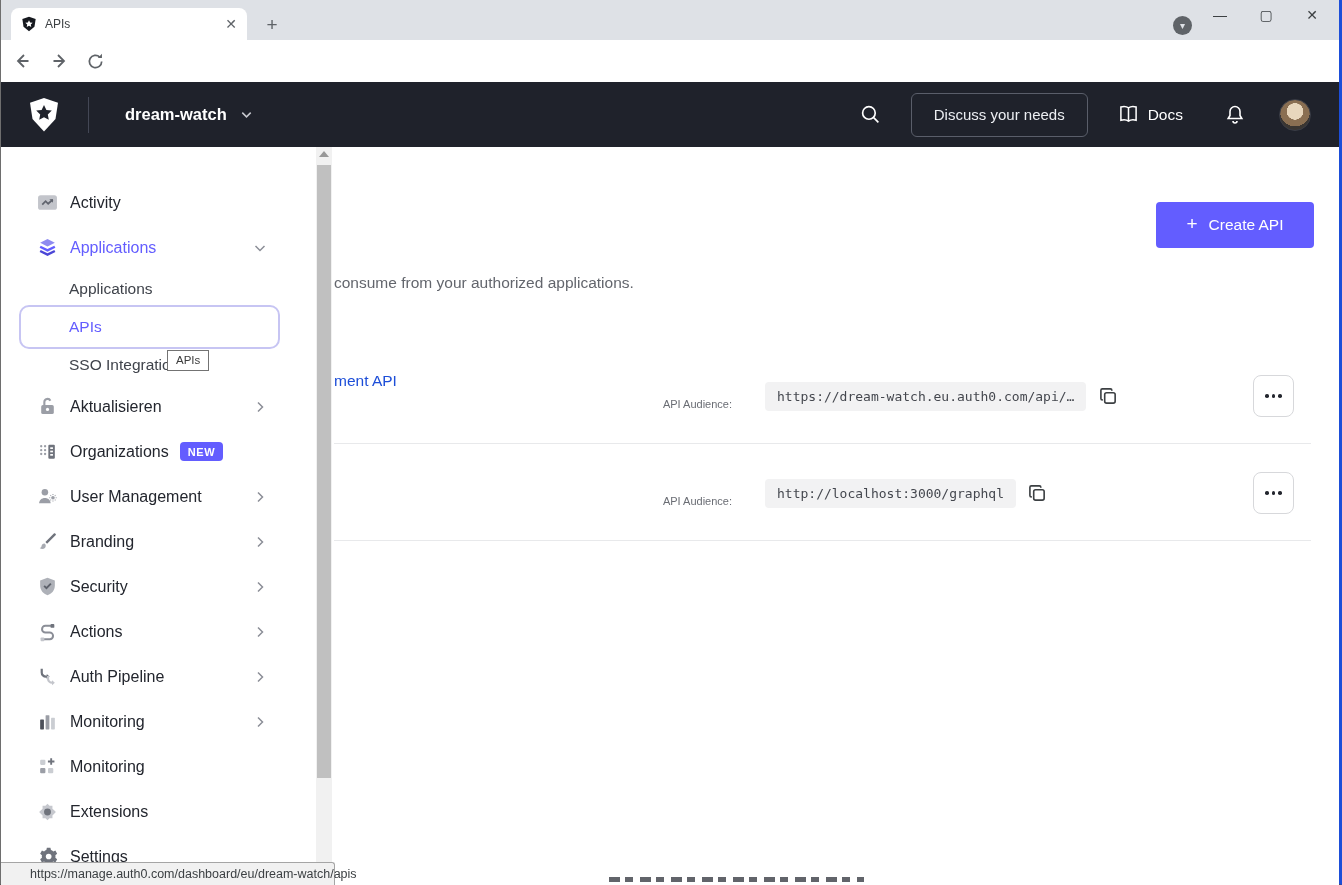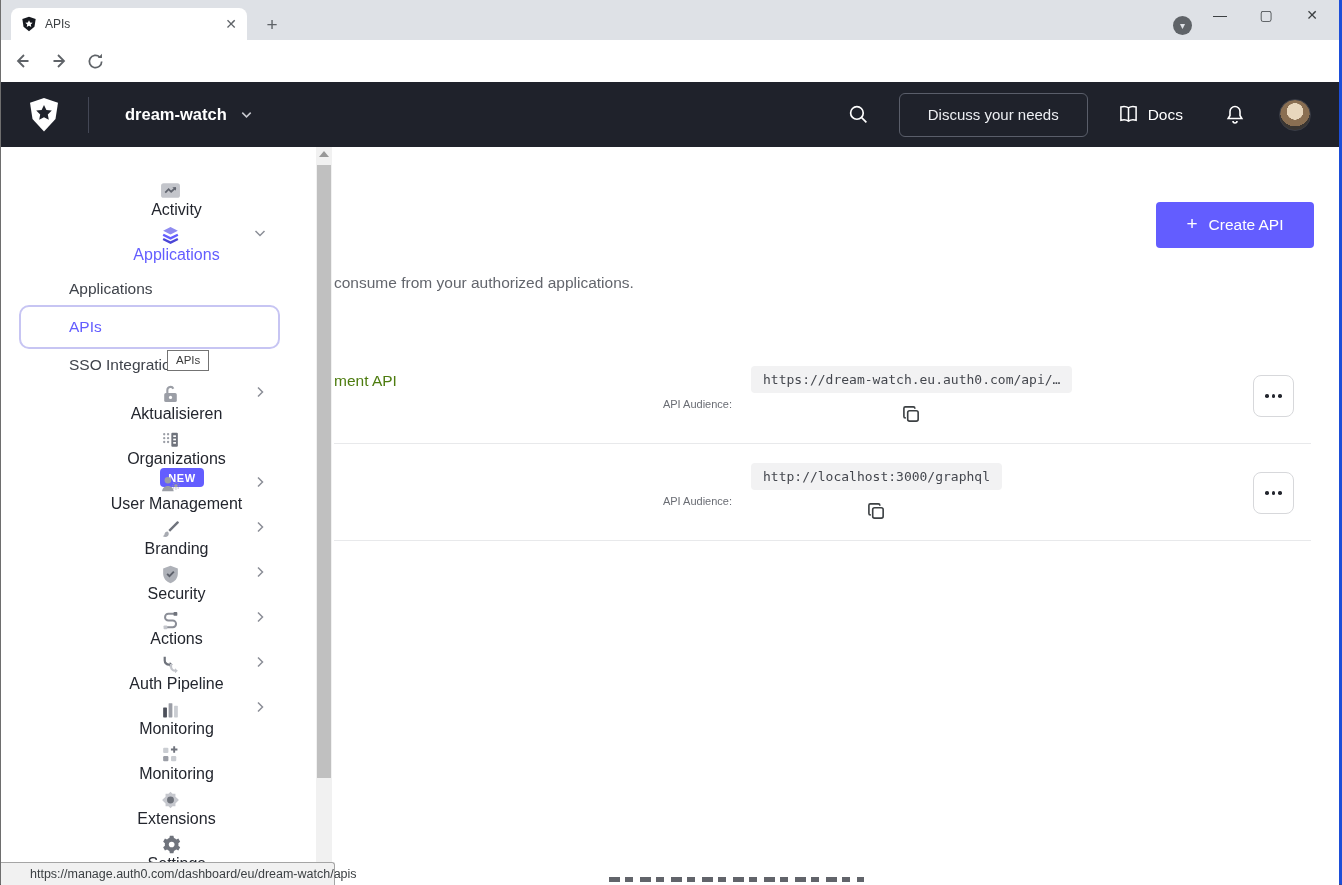--- a/index.html
+++ b/index.html
@@ -34,46 +34,46 @@
   .dots-v { display:flex; flex-direction:column; gap:2px; padding:0 3px; }
   .dots-v i { width:3px; height:3px; border-radius:50%; background:#137333; }
 
   
   .a0-header { position:absolute; left:0; top:82px; width:100%; height:65px; background:#1f222b; display:flex; align-items:center; }
   .a0-logo { margin-left:27px; width:32px; height:34px; }
   .a0-sep { width:1px; height:36px; background:#434755; margin-left:28px; }
   .tenant { display:flex; align-items:center; gap:12px; margin-left:36px; color:#fff; font-size:16.5px; font-weight:bold; cursor:pointer; }
   .a0-right { position:absolute; right:0; top:0; height:65px; display:flex; align-items:center; }
   .hdr-ic { width:36px; height:36px; display:flex; align-items:center; justify-content:center; color:#fff; }
-  .discuss-btn { height:44px; border:1px solid #5a5e6a; border-radius:6px; color:#eceef2; font-size:15px; padding:0 28px; display:flex; align-items:center; margin:0 30px 0 22px; background:transparent; cursor:pointer; }
+  .discuss-btn { height:44px; border:1px solid #5a5e6a; border-radius:6px; color:#eceef2; font-size:15px; padding:0 22px; display:flex; align-items:center; margin:0 30px 0 22px; background:transparent; cursor:pointer; }
   .docs { display:flex; align-items:center; gap:9px; color:#fff; font-size:15.5px; margin-right:34px; cursor:pointer; }
   .hdr-avatar { width:32px; height:32px; border-radius:50%; margin:0 28px 0 26px; background:radial-gradient(circle at 50% 38%, #e8d7bd 0 34%, #8a6f52 35% 62%, #3a3632 63%); border:1px solid #3a3d46; }
 
   
   .main { position:absolute; left:0; top:147px; width:100%; height:738px; background:#fff; }
   .create-btn { position:absolute; left:1155px; top:55px; width:158px; height:46px; background:#635dff; border:none; border-radius:4px; color:#fff; font-size:15.5px; display:flex; align-items:center; justify-content:center; gap:11px; cursor:pointer; font-family:inherit; }
   .create-plus { font-size:19px; font-weight:400; margin-top:-2px; }
   .page-desc { position:absolute; left:333px; top:127px; font-size:15.5px; color:#63666d; }
   .api-row { position:absolute; left:333px; width:1009px; height:60px; }
-  .api-row .name { position:absolute; left:0; top:6px; font-size:15.5px; font-weight:500; color:#4d7c0f; cursor:pointer; }
+  .api-row .name { position:absolute; left:0; top:6px; font-size:15.5px; font-weight:500; color:#1d4ed8; cursor:pointer; }
   .api-row .aud-label { position:absolute; right:611px; top:32px; font-size:11px; color:#6a6d74; white-space:nowrap; }
-  .aud-cluster { position:absolute; left:417px; top:0; height:60px; display:flex; align-items:center; gap:10px;flex-direction:column; }
+  .aud-cluster { position:absolute; left:431px; top:0; height:60px; display:flex; align-items:center; gap:10px; }
   .aud-chip { background:#f2f2f3; border-radius:4px; height:29px; display:flex; align-items:center; padding:0 12px; font-family:"DejaVu Sans Mono", monospace; font-size:13px; color:#44474e; white-space:nowrap; }
   .copy-btn { width:24px; height:24px; display:flex; align-items:center; justify-content:center; cursor:pointer; }
   .menu-btn { position:absolute; right:49px; top:9px; width:41px; height:42px; background:#fff; border:1px solid #d7d8db; border-radius:8px; display:flex; align-items:center; justify-content:center; gap:3px; cursor:pointer; }
   .menu-btn i { width:3.5px; height:3.5px; border-radius:50%; background:#23262e; }
   .row-divider { position:absolute; left:333px; width:977px; height:1px; background:#e8e9eb; }
   .clipped-frag { position:absolute; left:608px; top:877px; width:255px; height:5px; overflow:hidden; opacity:.8;
     background:repeating-linear-gradient(90deg,#3a3d45 0 11px, transparent 11px 16px, #3a3d45 16px 24px, transparent 24px 31px); }
 
   
   .sidebar { position:absolute; left:0; top:147px; width:333px; height:738px; background:#fff; z-index:5; }
   .nav-list { position:absolute; left:0; top:33px; width:315px; }
   .nav-item { position:relative; display:flex; align-items:center; cursor:pointer; }
-  .nav-item.top { height:45px; padding-left:36px;flex-direction:column; }
+  .nav-item.top { height:45px; padding-left:36px; }
   .nav-item.sub { height:38px; padding-left:68px; }
   .nav-ic { width:21px; height:21px; margin-right:12px; flex:none; }
   .nav-ic svg { width:100%; height:100%; display:block; }
   .nav-label { font-size:16px; color:#23262e; }
   .nav-item.sub .nav-label { font-size:15.5px; color:#3f434b; }
   .nav-item.active .nav-label, .nav-item.selected .nav-label { color:#635dff; }
   .nav-chev { position:absolute; right:48px; width:16px; height:16px; }
   .focus-ring { position:absolute; left:18px; right:36px; top:-3px; bottom:-3px; border:2px solid #c7c5f3; border-radius:10px; pointer-events:none; }
   .new-badge { margin-left:11px; background:#635dff; color:#fff; font-size:11px; font-weight:bold; letter-spacing:.6px; padding:3.5px 8px; border-radius:4px; }
   .sb-scroll { position:absolute; left:315px; top:0; width:16px; height:716px; background:#f1f1f1; }

